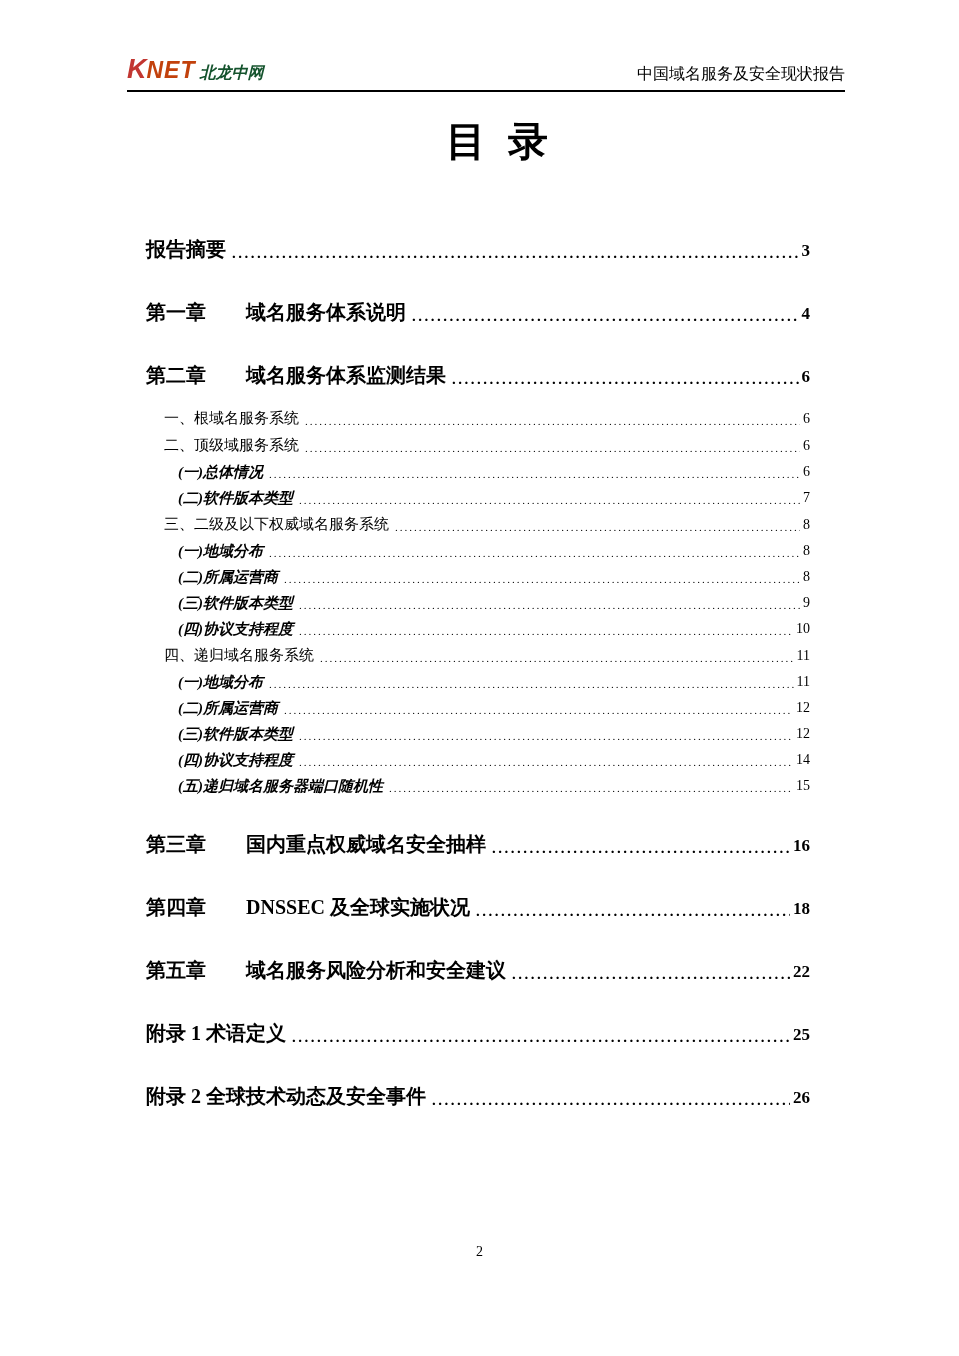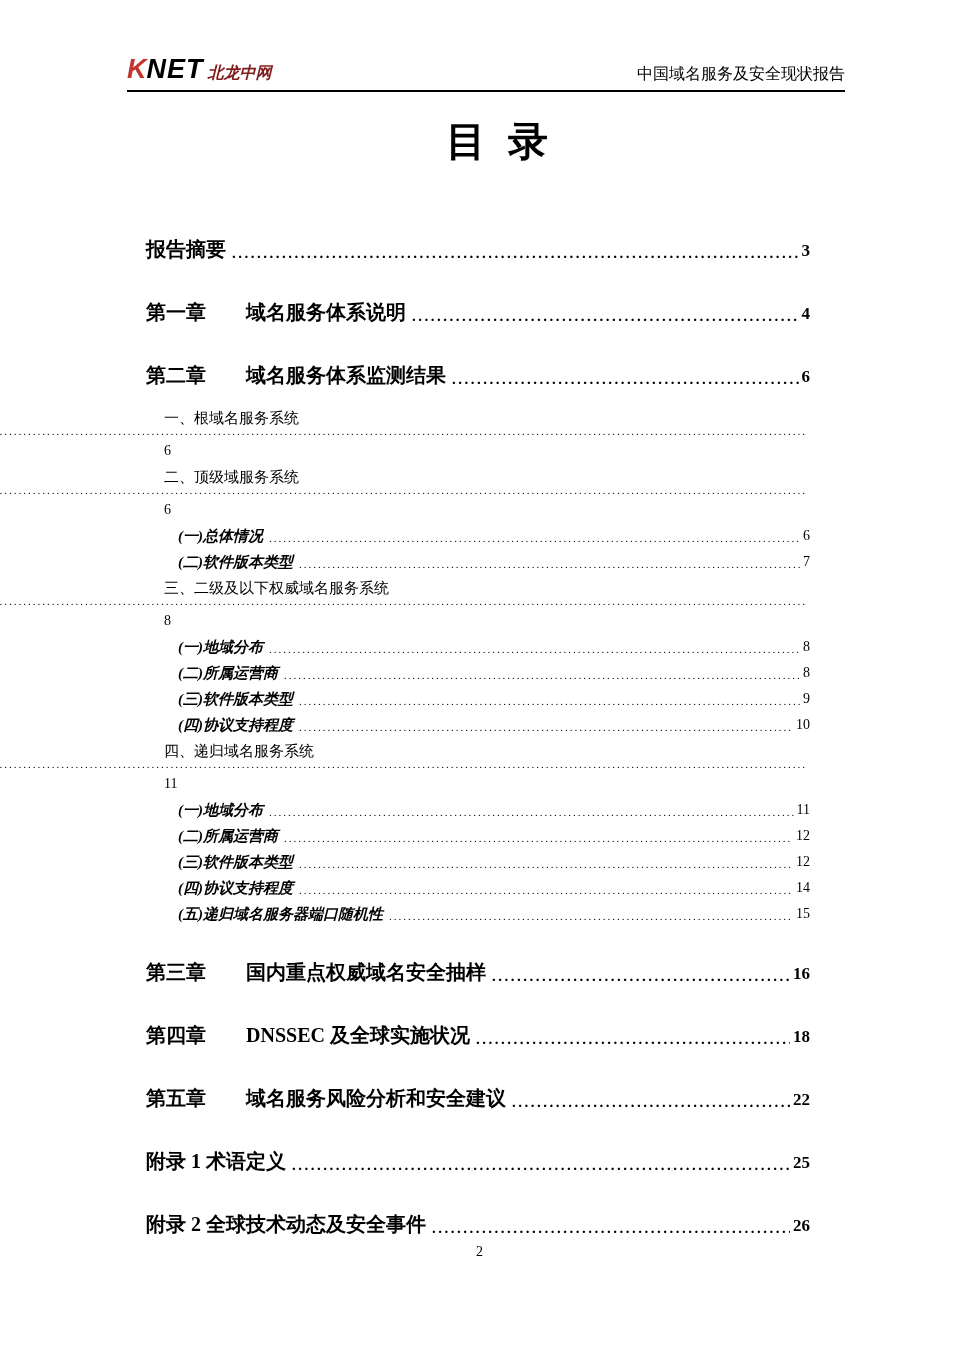--- a/index.html
+++ b/index.html
@@ -13,22 +13,22 @@
   }
   
   .header{
     display:flex;justify-content:space-between;align-items:flex-end;
     margin:56px 114px 0 127px;
     padding-bottom:7px;
     border-bottom:2px solid #000000;
   }
   .logo{display:flex;align-items:baseline;line-height:1;}
   .logo-k{color:#c23631;font-family:"Liberation Sans","DejaVu Sans",sans-serif;font-style:italic;font-weight:900;font-size:27px;}
-  .logo-net{color:#000000;font-family:"Liberation Sans","DejaVu Sans",sans-serif;font-style:italic;font-weight:900;font-size:27px;letter-spacing:1px;}
-  .logo-cn{color:#7f1d1d;font-family:Liberation Serif, serif;font-style:italic;font-weight:700;font-size:16px;margin-left:4px;}
+  .logo-net{color:#c2410c;font-family:"Liberation Sans","DejaVu Sans",sans-serif;font-style:italic;font-weight:900;font-size:23px;letter-spacing:1px;}
+  .logo-cn{color:#14532d;font-family:Liberation Serif, serif;font-style:italic;font-weight:700;font-size:16px;margin-left:4px;}
   .doc-title{font-size:16px;line-height:1.2;text-align:center;}
   
   .page-title{
     margin-top:22px;
     text-align:center;
     font-size:40px;font-weight:700;
     letter-spacing:6px;
     padding-left:41px;
   }
   
@@ -42,21 +42,21 @@
     margin:0 3px 0 6px;
   }
   .dots::after{content:"..................................................................................................................................................................................................................................................................";}
   .page-num{flex:none;}
   
   .row.l1{font-size:20px;font-weight:700;line-height:28px;margin-top:33px;font-family:Liberation Serif, serif;}
   .row.l1 .dots{font-size:15px;font-weight:700;letter-spacing:2.5px;transform:translateY(-4px);}
   .row.l1 .page-num{font-size:17px;}
   
   .row.sub{font-size:15px;line-height:22px;margin-top:4px;}
-  .row.l2{font-family:"Liberation Sans","DejaVu Sans",sans-serif;font-weight:400;padding-left:18px;flex-direction:column;}
+  .row.l2{font-family:"Liberation Sans","DejaVu Sans",sans-serif;font-weight:400;padding-left:18px;}
   
   .row.l3{font-style:italic;font-weight:700;padding-left:32px;align-items:flex-end;}
   .row.sub .dots{font-size:11px;font-weight:400;font-style:normal;letter-spacing:2px;transform:translateY(-3px);font-family:"Liberation Serif","DejaVu Serif",serif;}
   .row.sub .page-num{font-size:14px;font-weight:400;font-style:normal;font-family:"Liberation Serif","DejaVu Serif",serif;}
   .gap-top{margin-top:16px !important;}
   
   .footer{
     position:absolute;left:0;right:0;bottom:96px;
     text-align:center;font-size:14px;
   }

